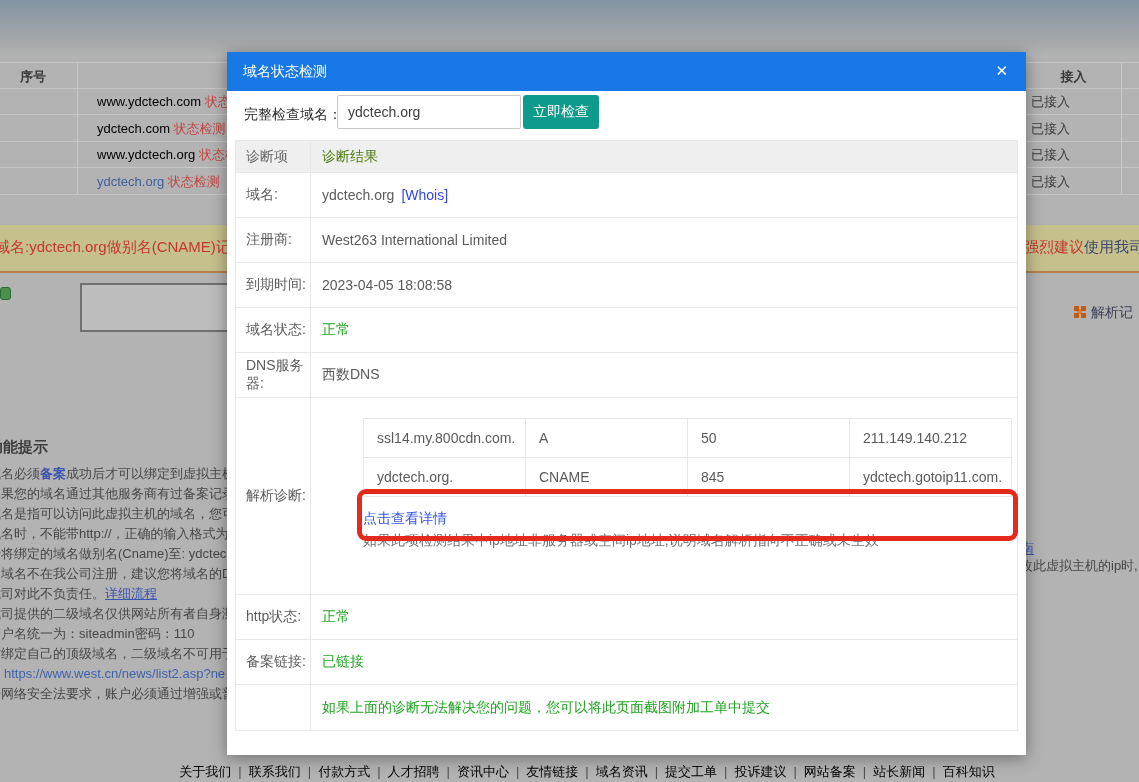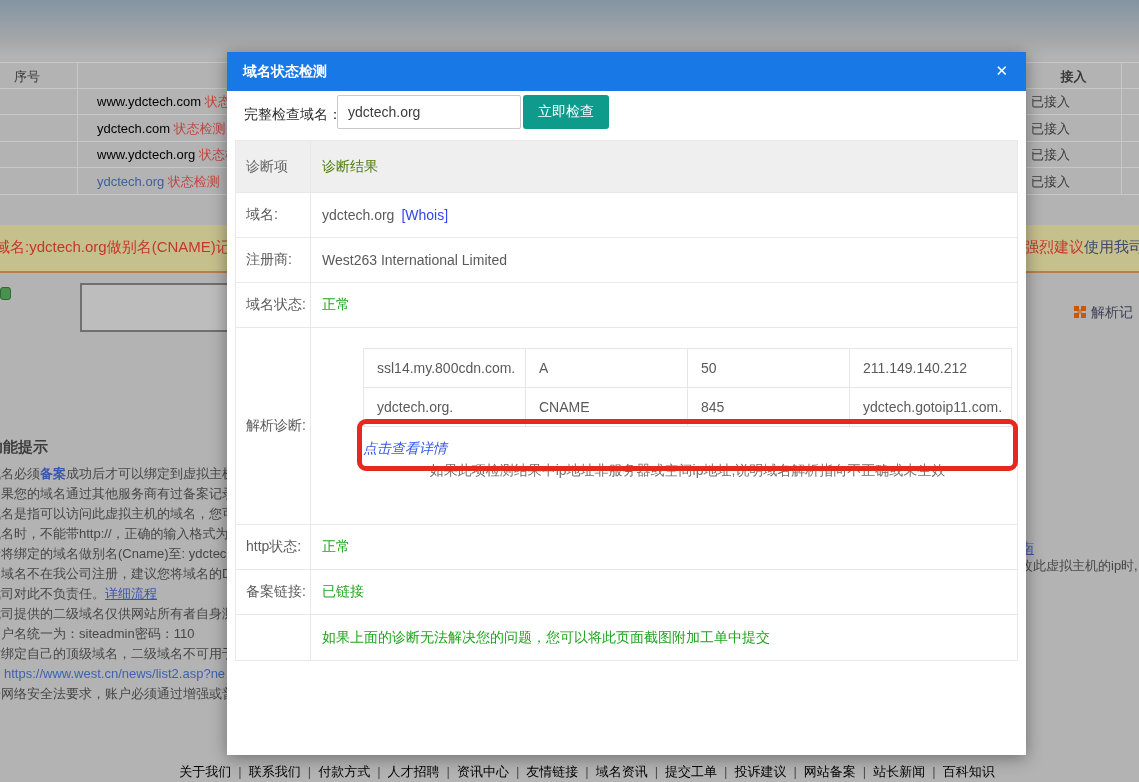--- a/index.html
+++ b/index.html
@@ -5,21 +5,21 @@
   * { margin:0; padding:0; box-sizing:border-box; }
   html,body { width:1139px; height:782px; overflow:hidden; }
   body { position:relative; background:#b3b3b3; font-family:"Liberation Sans","DejaVu Sans",sans-serif; }
   .abs { position:absolute; }
 
   
   .bg-top-gradient { left:0; top:0; width:1139px; height:56px;
     background:linear-gradient(180deg,#8494a3 0%,#a6a8aa 75%,#b3b3b3 100%); }
   .bg-thead { left:0; top:62px; width:1139px; height:27px;
     border-top:1px solid #c7c7c7; border-bottom:1px solid #c7c7c7; }
-  .bg-th-xuhao { left:14px; top:5px; font-size:13px; font-weight:normal; color:#3a3a3a; }
+  .bg-th-xuhao { left:20px; top:5px; font-size:13px; font-weight:bold; color:#3a3a3a; }
   .bg-vline1 { left:77px; top:62px; width:1px; height:133px; background:#c7c7c7; }
   .bg-vline2 { left:1121px; top:62px; width:1px; height:133px; background:#c7c7c7; }
   .bg-th-jieru { left:1026px; top:67px; width:95px; text-align:center; font-size:13px; font-weight:bold; color:#3a3a3a; }
   .bg-row { left:0; width:1139px; height:26px; border-bottom:1px solid #c7c7c7; }
   .bg-domain-wrap { position:absolute; left:97px; top:4px; width:130px; overflow:hidden; white-space:nowrap; font-size:13px; }
   .bg-domain-red { color:#000000; text-decoration:none; }
   .bg-domain-blue { color:#40609e; text-decoration:none; }
   .bg-suffix { color:#c04540; }
   .bg-access { position:absolute; left:1031px; top:4px; font-size:13px; color:#3d3d3d; }
 
@@ -52,54 +52,54 @@
   .footer { left:0; top:763px; width:1139px; text-align:center; padding-left:35px;
     font-size:13px; color:#3b3b3b; white-space:nowrap; }
   .footer a { color:#000000; text-decoration:none; }
   .footer .sep { color:#4f4f4f; margin:0 7px; }
 
   
   .modal { left:227px; top:52px; width:799px; height:703px; background:#ffffff;
     box-shadow:0 3px 16px rgba(0,0,0,0.38); }
   .modal-header { position:absolute; left:0; top:0; width:100%; height:39px; background:#1879e6;
     display:flex; align-items:center; }
-  .modal-title { color:#ffffff; font-size:14px; font-weight:bold; margin-left:16px; }
+  .modal-title { color:#ffffff; font-size:14px; font-weight:normal; margin-left:16px; }
   .modal-close { position:absolute; right:18px; top:10px; color:#ffffff; font-size:15px; font-weight:bold;
     cursor:pointer; line-height:18px; }
   .modal-form { position:absolute; left:0; top:39px; width:100%; height:49px; }
   .form-label { position:absolute; left:17px; top:15px; font-size:14px; color:#2b2b2b; }
   .form-input { position:absolute; left:110px; top:4px; width:184px; height:34px; border:1px solid #c9c9c9;
     border-radius:2px; font-size:14px; color:#3c3c3c; padding:0 10px; font-family:inherit; }
-  .form-button { position:absolute; left:296px; top:4px; width:86px; height:34px; background:#0e9b8c;
+  .form-button { position:absolute; left:296px; top:4px; width:76px; height:34px; background:#0e9b8c;
     color:#ffffff; border:none; border-radius:3px; font-size:14px; font-family:inherit; cursor:pointer; }
 
   .m-table { position:absolute; left:8px; top:88px; width:783px; border:1px solid #e8e8e8; background:#fff; }
-  .m-thead { position:relative; height:52px; background:#efefef; border-bottom:1px solid #e8e8e8; }
+  .m-thead { position:relative; height:32px; background:#efefef; border-bottom:1px solid #e8e8e8; }
   .m-row { position:relative; height:45px; border-bottom:1px solid #e8e8e8; }
   .m-row:last-child { border-bottom:none; }
   .m-row-resolve { height:197px; }
   .m-label { position:absolute; left:0; top:0; bottom:0; width:75px; border-right:1px solid #e8e8e8;
     display:flex; align-items:center; padding-left:10px; font-size:14px; color:#5c5c5c; }
   .m-value { position:absolute; left:86px; top:0; bottom:0; right:4px; display:flex; align-items:center;
     font-size:14px; color:#5a5a5a; white-space:nowrap; }
   .green { color:#1fa51f; }
   .mlink { color:#3344ee; text-decoration:none; }
   .gap-l { margin-left:7px;text-align:center; }
 
   .resolve-cell { position:absolute; left:86px; top:0; right:4px; bottom:0; }
   .dns-wrap { position:relative; margin:20px 0 0 41px; width:649px; font-size:14px; }
   .dns-table { width:649px; border:1px solid #e6e6e6; border-collapse:collapse; table-layout:fixed; }
   .dns-table th { height:36px; background:#f2f2f2; font-weight:normal; text-align:left; color:#606060;
     padding-left:13px; border:1px solid #e6e6e6; font-size:14px; }
   .dns-table td { height:39px; color:#5a5a5a; padding-left:13px; border:1px solid #e6e6e6; font-size:14px; }
   .c1 { width:238px; } .c2 { width:96px; } .c3 { width:75px; } .c4 { width:240px; }
   .red-box { position:absolute; left:-6px; top:71px; width:661px; height:52px;
     border:5px solid #e5291c; border-radius:9px; pointer-events:none; }
-  .detail-link { display:block; margin-top:13px; font-size:14px; color:#3355f0; text-decoration:none;font-style:italic; }
-  .detail-note { margin-top:4px; font-size:14px; color:#707070; white-space:nowrap;text-align:center; }
+  .detail-link { display:block; margin-top:13px; font-size:14px; color:#3355f0; text-decoration:none; }
+  .detail-note { margin-top:4px; font-size:14px; color:#707070; white-space:nowrap; }
 </style>
 </head>
 <body>
 
 <div class="abs bg-top-gradient"></div>
 
 <div class="abs bg-thead">
   <span class="abs bg-th-xuhao">序号</span>
   <span class="abs bg-th-jieru" style="top:5px">接入</span>
 </div>
@@ -182,26 +182,34 @@
           <span>ydctech.org</span>
           <a href="#" class="mlink gap-l">[Whois]</a>
         </span>
     </div>
 
     <div class="m-row">
       <span class="m-label">注册商:</span>
       <span class="m-value">West263 International Limited</span>
     </div>
 
+    <div class="m-row">
+      <span class="m-label">到期时间:</span>
+      <span class="m-value">2023-04-05 18:08:58</span>
+    </div>
 
     <div class="m-row">
       <span class="m-label">域名状态:</span>
       <span class="m-value green">正常</span>
     </div>
 
+    <div class="m-row">
+      <span class="m-label">DNS服务器:</span>
+      <span class="m-value">西数DNS</span>
+    </div>
 
     <div class="m-row m-row-resolve">
       <span class="m-label">解析诊断:</span>
       <div class="resolve-cell">
         <div class="dns-wrap">
           <table class="dns-table">
             <tbody>
             <tr>
               <td>ssl14.my.800cdn.com.</td>
               <td>A</td>

